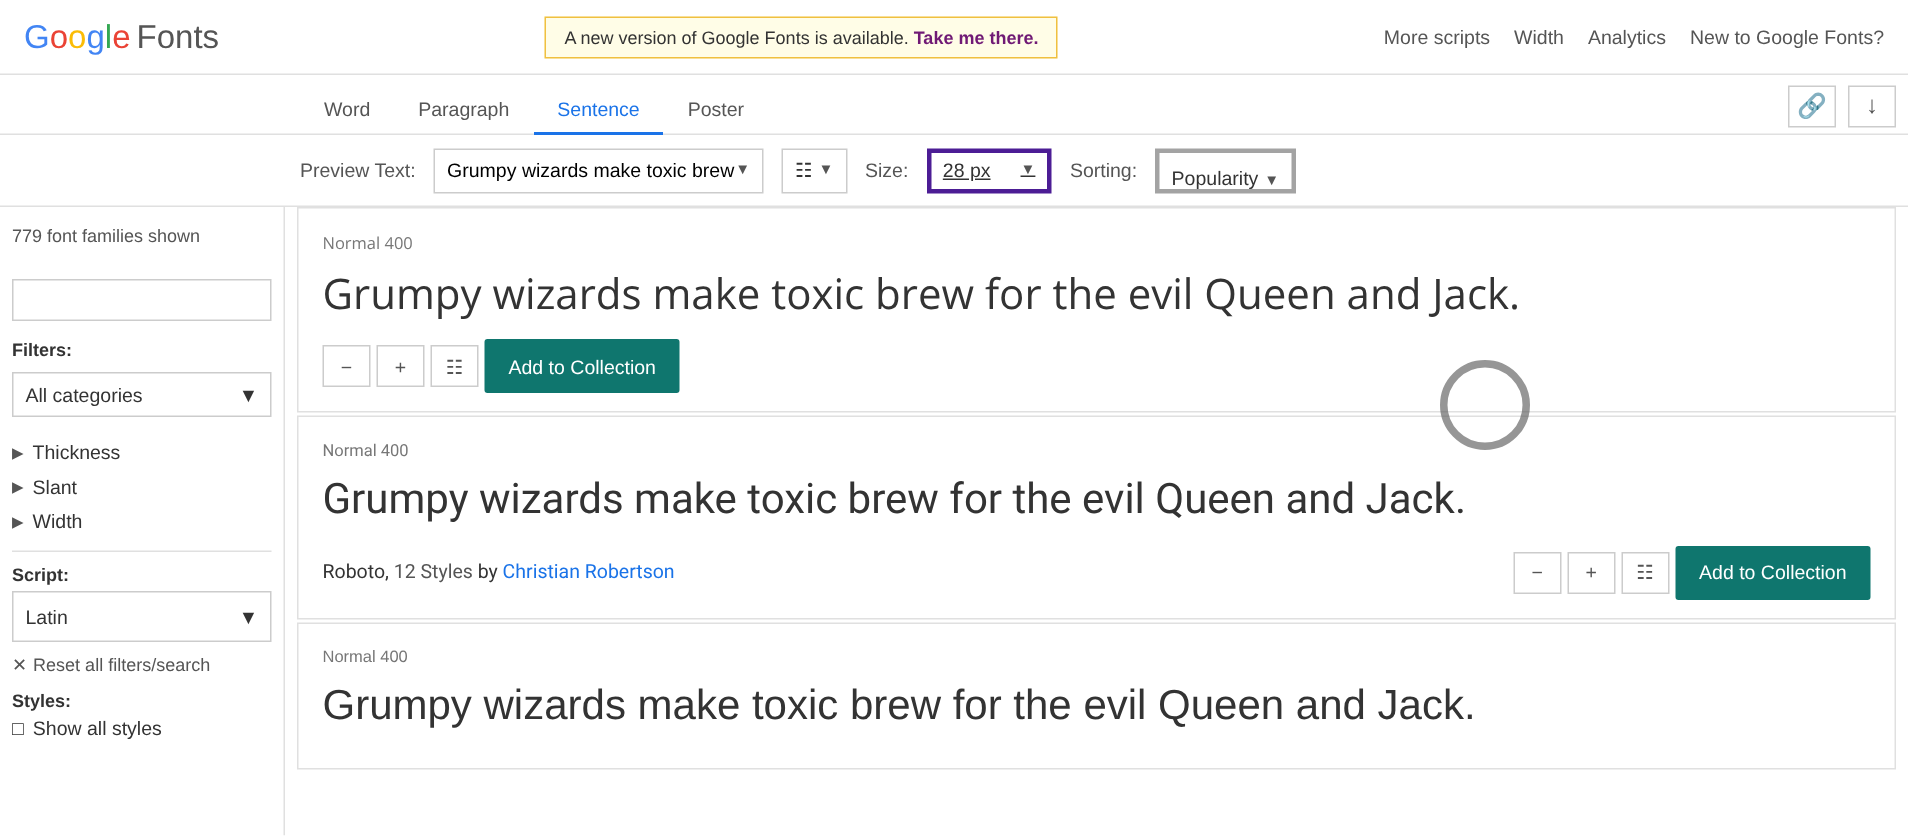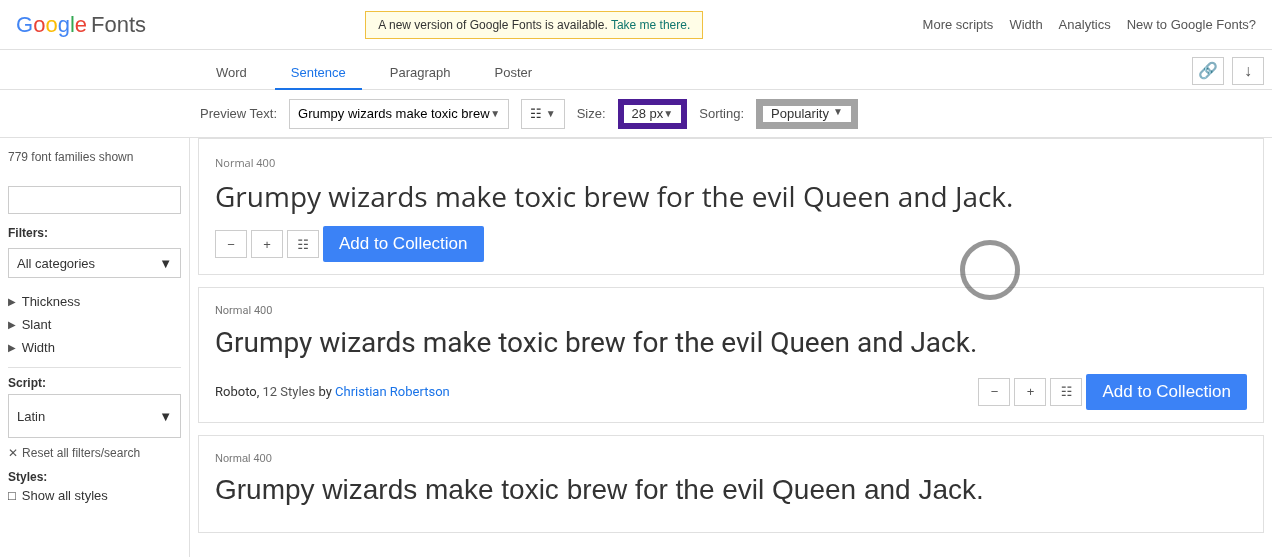--- a/index.html
+++ b/index.html
@@ -25,32 +25,32 @@
     .e { color: #ea4335; }
     .logo-fonts { font-size: 22px; color: #555; }
     .banner {
       border: 1px solid #f0c040;
       background: #fffde7;
       padding: 6px 12px;
       text-align: center;
       font-size: 12px;
       margin: 0 16px;
     }
-    .banner-link { color: #0f766e; text-decoration: none; }
+    .banner-link { color: #701a75; text-decoration: none; font-weight: bold; }
     .banner-dismiss { display: block; text-decoration: underline; color: #555; cursor: pointer; }
     .header-nav { display: flex; gap: 16px; align-items: center; font-size: 13px; color: #555; }
     .header-nav a { color: #555; text-decoration: none; cursor: pointer; text-align: center; }
 
     
     .toolbar {
       display: flex;
       align-items: center;
       padding: 6px 8px 0 200px;
       border-bottom: 1px solid #e0e0e0;
-      gap: 12px;
+      gap: 0;
       height: 40px;
     }
     .tab {
       padding: 8px 16px;
       cursor: pointer;
       font-size: 13px;
       color: #555;
       border-bottom: 2px solid transparent;
       margin-bottom: -1px;
     }
@@ -97,27 +97,27 @@
       border: none; outline: none; font-size: 13px; flex: 1; background: transparent;
     }
     .dropdown-arrow { color: #555; font-size: 10px; cursor: pointer; }
     .grid-select {
       display: flex; align-items: center;
       border: 1px solid #ccc;
       height: 30px; padding: 0 8px; gap: 4px; cursor: pointer;
     }
     .size-select {
       display: flex; align-items: center;
-      border: 6px solid #4c1d95;
-      height: 30px; padding: 0 8px; gap: 0; cursor: pointer;
+      border: 3px solid #4c1d95;
+      height: 30px; padding: 0 8px; gap: 20px; cursor: pointer; text-decoration: underline;
     }
     .sort-label { font-size: 13px; color: #555; text-align: center; }
     .sort-select {
-      display: flex; align-items: flex-start;
-      border: 7px solid #a3a3a3;
+      display: flex; align-items: flex-end;
+      border: 3px solid #a3a3a3;
       height: 30px; padding: 0 8px; gap: 4px; cursor: pointer;
     }
 
     
     .main {
       display: flex;
       height: calc(557px - 50px - 40px - 48px);
     }
 
     
@@ -153,21 +153,21 @@
       font-size: 13px;
       cursor: pointer;
       color: #333;
     }
     .filter-item .arrow { font-size: 10px; color: #555; }
     .divider { border-top: 1px solid #e0e0e0; margin: 8px 0; }
     .script-label { font-size: 12px; font-weight: bold; color: #333; margin: 8px 0 4px; }
     .script-dropdown {
       display: flex; align-items: center; justify-content: space-between;
       border: 1px solid #ccc;
-      height: 44px;
+      height: 34px;
       padding: 0 8px;
       cursor: pointer;
       margin-bottom: 8px;
       font-size: 13px;
     }
     .reset-link {
       display: flex; align-items: center; gap: 4px;
       font-size: 12px; color: #555; cursor: pointer; margin-bottom: 10px;
     }
     .styles-label { font-size: 12px; font-weight: bold; color: #333; margin: 8px 0 4px; }
@@ -177,21 +177,21 @@
     }
 
     
     .font-list {
       flex: 1;
       overflow-y: auto;
       padding: 0 8px;
     }
     .font-card {
       border: 1px solid #e0e0e0;
-      margin-bottom: 12px;
+      margin-bottom: 2px;
       padding: 16px 16px 12px;
       position: relative;
     }
     .font-card-top {
       font-size: 11px;
       color: #777;
       margin-bottom: 8px;
     }
     .font-preview {
       font-size: 28px;
@@ -210,26 +210,26 @@
     .font-actions { display: flex; gap: 4px; align-items: center; }
     .action-icon {
       width: 32px; height: 28px;
       border: 1px solid #ccc;
       background: #fff;
       cursor: pointer;
       display: flex; align-items: center; justify-content: center;
       font-size: 13px; color: #555;
     }
     .add-btn {
-      background: #3b82f6;
+      background: #0f766e;
       color: #fff;
       border: none;
       padding: 0 16px;
       height: 36px;
-      font-size: 17px;
+      font-size: 13px;
       cursor: pointer;
       border-radius: 2px;
     }
 
     
     .tooltip-overlay {
       position: absolute;
       width: 60px; height: 60px;
       border: 5px solid rgba(80,80,80,0.6);
       border-radius: 50%;
@@ -258,22 +258,22 @@
   <div class="header-nav">
     <a>More scripts</a>
     <a>Width</a>
     <a>Analytics</a>
     <a>New to Google Fonts?</a>
   </div>
 </div>
 
 <div class="toolbar">
   <div class="tab">Word</div>
+  <div class="tab">Paragraph</div>
   <div class="tab active">Sentence</div>
-  <div class="tab">Paragraph</div>
   <div class="tab">Poster</div>
   <div class="toolbar-right">
     <button class="icon-btn">🔗</button>
     <button class="icon-btn">↓</button>
   </div>
 </div>
 
 <div class="preview-bar">
   <span class="preview-label">Preview Text:</span>
   <div class="preview-input-wrap">

